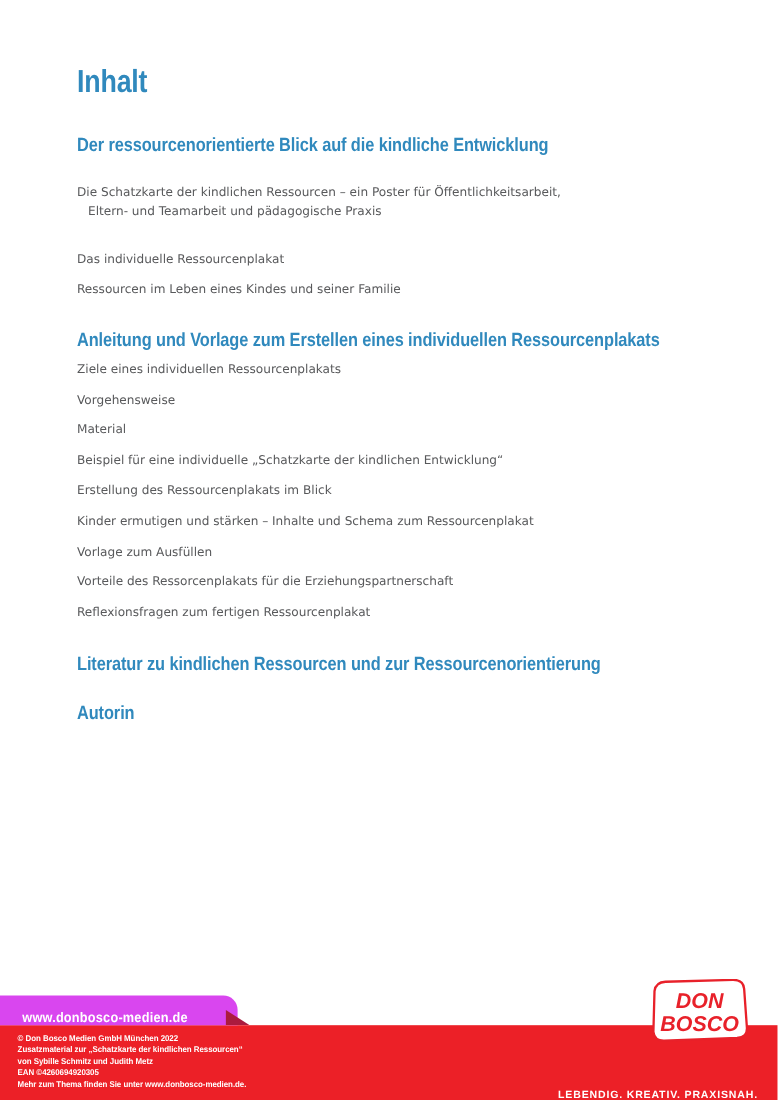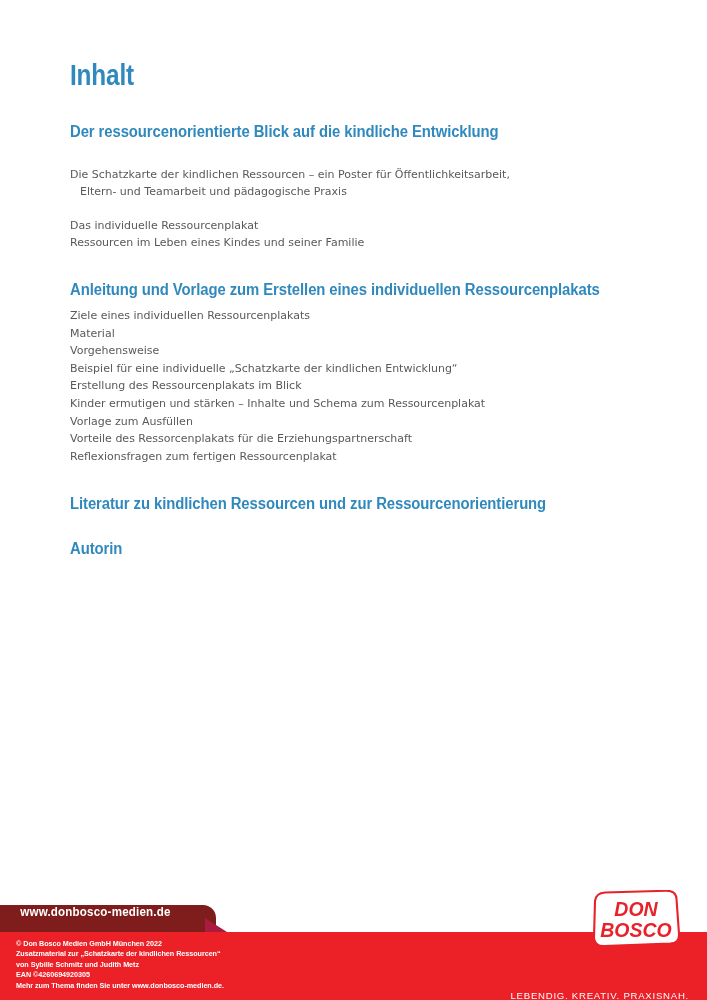--- a/index.html
+++ b/index.html
@@ -62,21 +62,21 @@
     color: #58595b;
     font-family: "DejaVu Sans", sans-serif;
     font-size: 11px;
     line-height: 16.6px;
     margin: 0;
     padding: 0;
     white-space: pre-line;
   }
 
   .entry + .entry {
-    margin-top: 1px;
+    margin-top: 11px;
   }
 
   .entry .cont {
     display: block;
     padding-left: 10px;
   }
 
   .gap-after-list { height: 27px; }
   .gap-after-list-2 { height: 28px; }
   .gap-literatur { height: 25px; }
@@ -111,25 +111,25 @@
     height: 68px;
     background: #ec2027;
   }
 
   .url-tab {
     position: absolute;
     left: 0;
     bottom: 68px;
     width: 216px;
     height: 27px;
-    background: #7f1d1d;
+    background: #d946ef;
     border-top-right-radius: 13px;
     border-bottom-right-radius: 0;
     display: flex;
-    align-items: flex-start;
+    align-items: flex-end;
   }
   .url-tab::after {
     content: "";
     position: absolute;
     right: -11px;
     bottom: 0;
     width: 22px;
     height: 14px;
     background: #ab1b3e;
     clip-path: polygon(0 0, 100% 100%, 0 100%);
@@ -163,21 +163,21 @@
   }
   .imprint div { margin: 0; }
 
   .tagline {
     position: absolute;
     right: 18px;
     top: 58px;
     color: #ffffff;
     font-family: "Liberation Sans Narrow", "Liberation Sans", sans-serif;
     font-size: 9.6px;
-    font-weight: 400;
+    font-weight: 700;
     letter-spacing: 0.75px;
     white-space: nowrap;
   }
 
   
   .logo {
     position: absolute;
     right: 23px;
     bottom: 48px;
     width: 98px;
@@ -205,22 +205,22 @@
       <p class="entry">Das individuelle Ressourcenplakat</p>
       <p class="entry">Ressourcen im Leben eines Kindes und seiner Familie</p>
     </div>
 
     <div class="gap-after-list"></div>
 
     <div class="section">
       <h2 class="section-heading">Anleitung und Vorlage zum Erstellen eines individuellen Ressourcenplakats</h2>
 
       <p class="entry">Ziele eines individuellen Ressourcenplakats</p>
+      <p class="entry">Vorgehensweise</p>
       <p class="entry">Material</p>
-      <p class="entry">Vorgehensweise</p>
       <p class="entry">Beispiel für eine individuelle „Schatzkarte der kindlichen Entwicklung“</p>
       <p class="entry">Erstellung des Ressourcenplakats im Blick</p>
       <p class="entry">Kinder ermutigen und stärken – Inhalte und Schema zum Ressourcenplakat</p>
       <p class="entry">Vorlage zum Ausfüllen</p>
       <p class="entry">Vorteile des Ressorcenplakats für die Erziehungspartnerschaft</p>
       <p class="entry">Reflexionsfragen zum fertigen Ressourcenplakat</p>
     </div>
 
     <div class="gap-after-list-2"></div>
 

